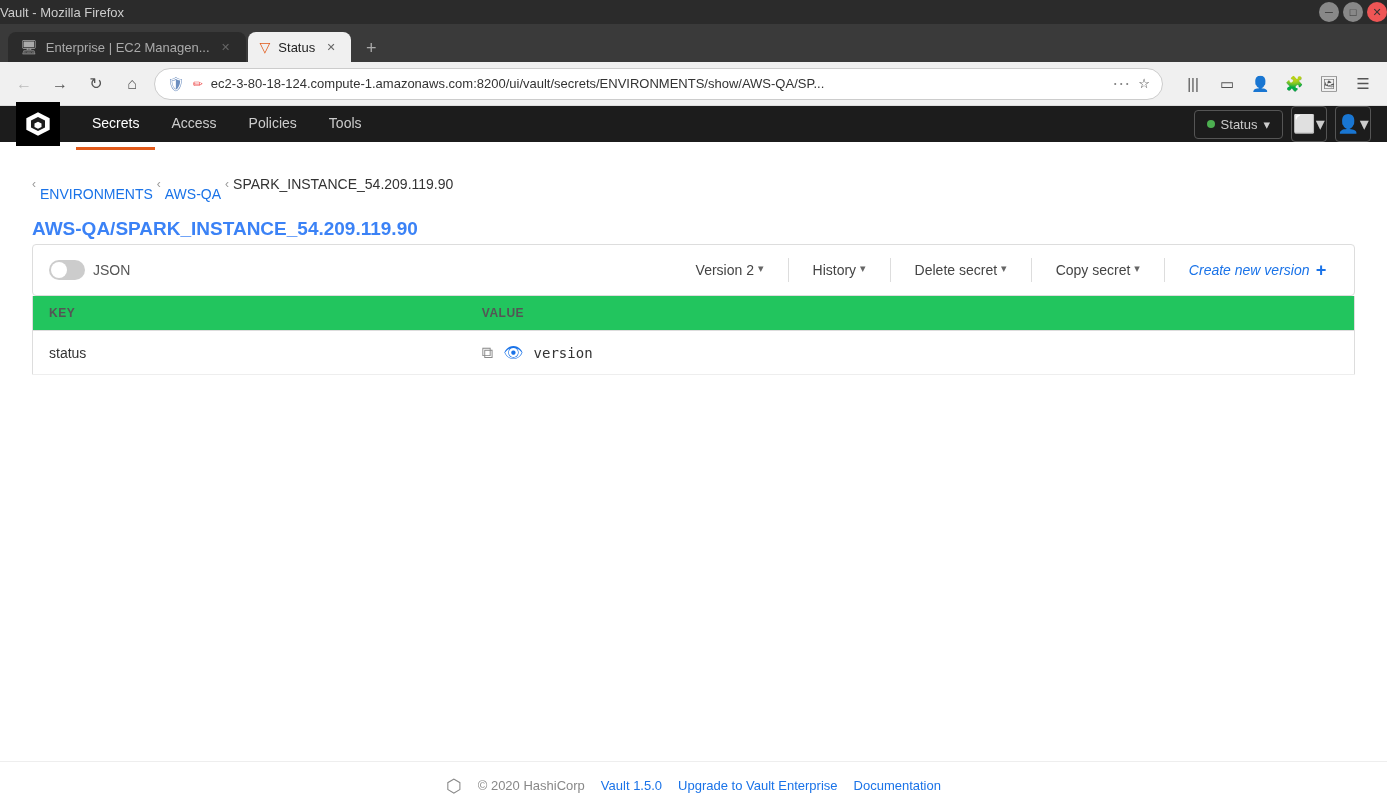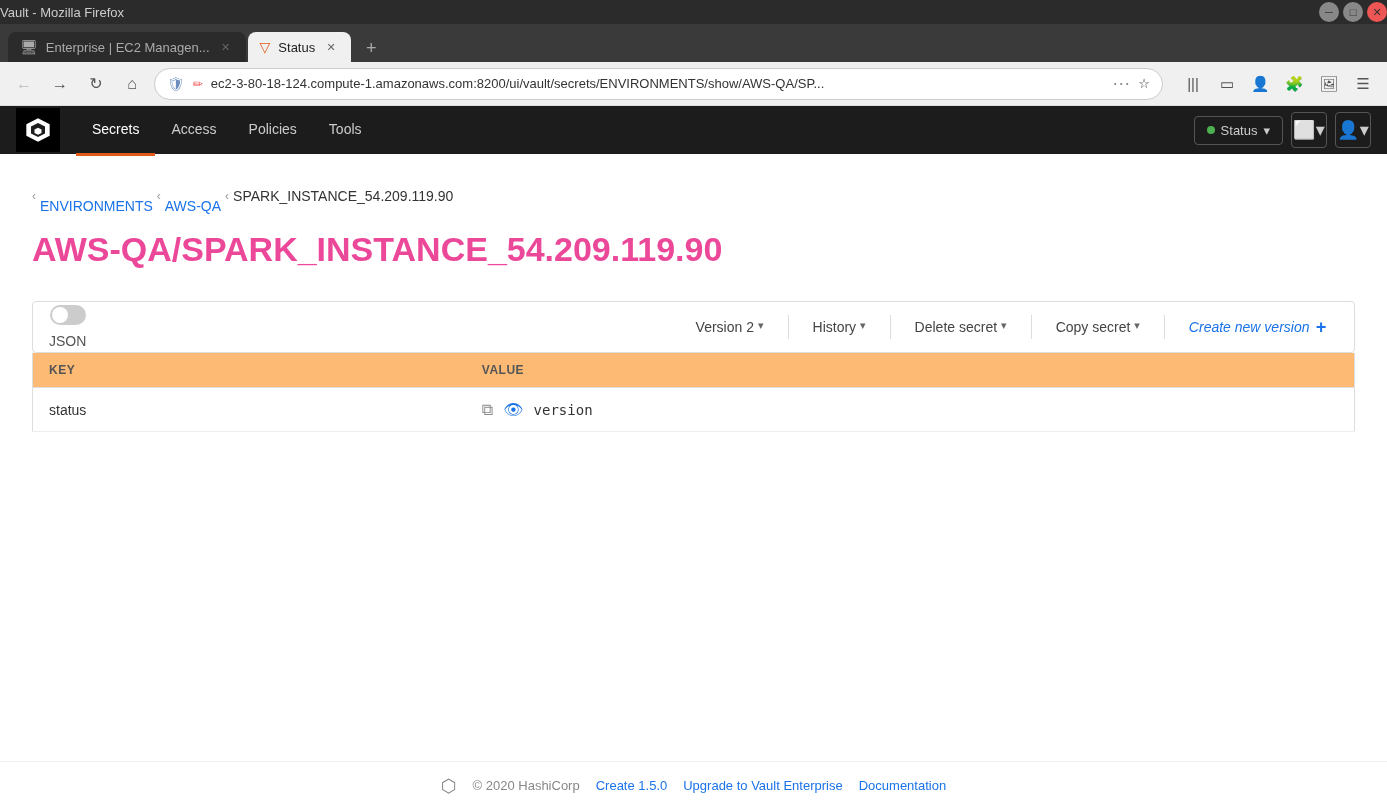--- a/index.html
+++ b/index.html
@@ -108,21 +108,21 @@
       display: flex; align-items: center; justify-content: center;
       font-size: 11px;
       cursor: pointer;
       color: #333;
       background: #bbb;
     }
 
     
     .vault-nav {
       background: #1c1c1c;
-      height: 48px;
+      height: 36px;
       display: flex;
       align-items: center;
       padding: 0 16px;
       gap: 0;
     }
     .vault-logo {
       width: 44px; height: 44px;
       background: #000;
       display: flex; align-items: center; justify-content: center;
       margin-right: 16px;
@@ -174,42 +174,41 @@
     }
     .breadcrumb-link {
       color: #1a73e8;
       cursor: pointer;
       display: flex; align-items: center; gap: 2px; margin-top: 20px;
     }
     .breadcrumb-sep { color: #999; font-size: 12px; }
     .breadcrumb-current { color: #333; }
 
     .page-title {
-      font-size: 34px;
+      font-size: 19px;
       font-weight: 600;
-      color: #ec4899;
-      margin-bottom: 32px;
+      color: #3b82f6;
+      margin-bottom: 4px;
     }
 
     
     .secret-toolbar {
       border: 1px solid #ddd;
       border-radius: 4px;
       padding: 0 16px;
       height: 52px;
       display: flex;
       align-items: center;
       gap: 8px;
       margin-bottom: 0;
     }
     .toggle-wrap {
       display: flex; align-items: center; gap: 8px;
       color: #555;
       font-size: 14px;
-      flex-direction: column;
     }
     .toggle {
       width: 36px; height: 20px;
       background: #ccc;
       border-radius: 10px;
       position: relative;
       cursor: pointer;
     }
     .toggle-knob {
       width: 16px; height: 16px;
@@ -252,21 +251,21 @@
     }
     .secret-table th {
       text-align: left;
       padding: 10px 16px;
       font-size: 12px;
       font-weight: 600;
       color: #555;
       text-transform: uppercase;
       letter-spacing: 0.5px;
       border-bottom: 1px solid #ddd;
-      background: #fdba74;
+      background: #22c55e;
     }
     .secret-table td {
       padding: 12px 16px;
       border-bottom: 1px solid #eee;
       font-size: 14px;
       color: #333;
       vertical-align: middle;
     }
     .value-cell {
       display: flex; align-items: center; gap: 10px;
@@ -434,16 +433,16 @@
         </td>
       </tr>
     </tbody>
   </table>
 
 </div>
 
 <div class="footer">
   <span class="footer-logo">⬡</span>
   <span>© 2020 HashiCorp</span>
-  <a class="footer-link">Create 1.5.0</a>
+  <a class="footer-link">Vault 1.5.0</a>
   <a class="footer-link">Upgrade to Vault Enterprise</a>
   <a class="footer-link">Documentation</a>
 </div>
 
 </body></html>

